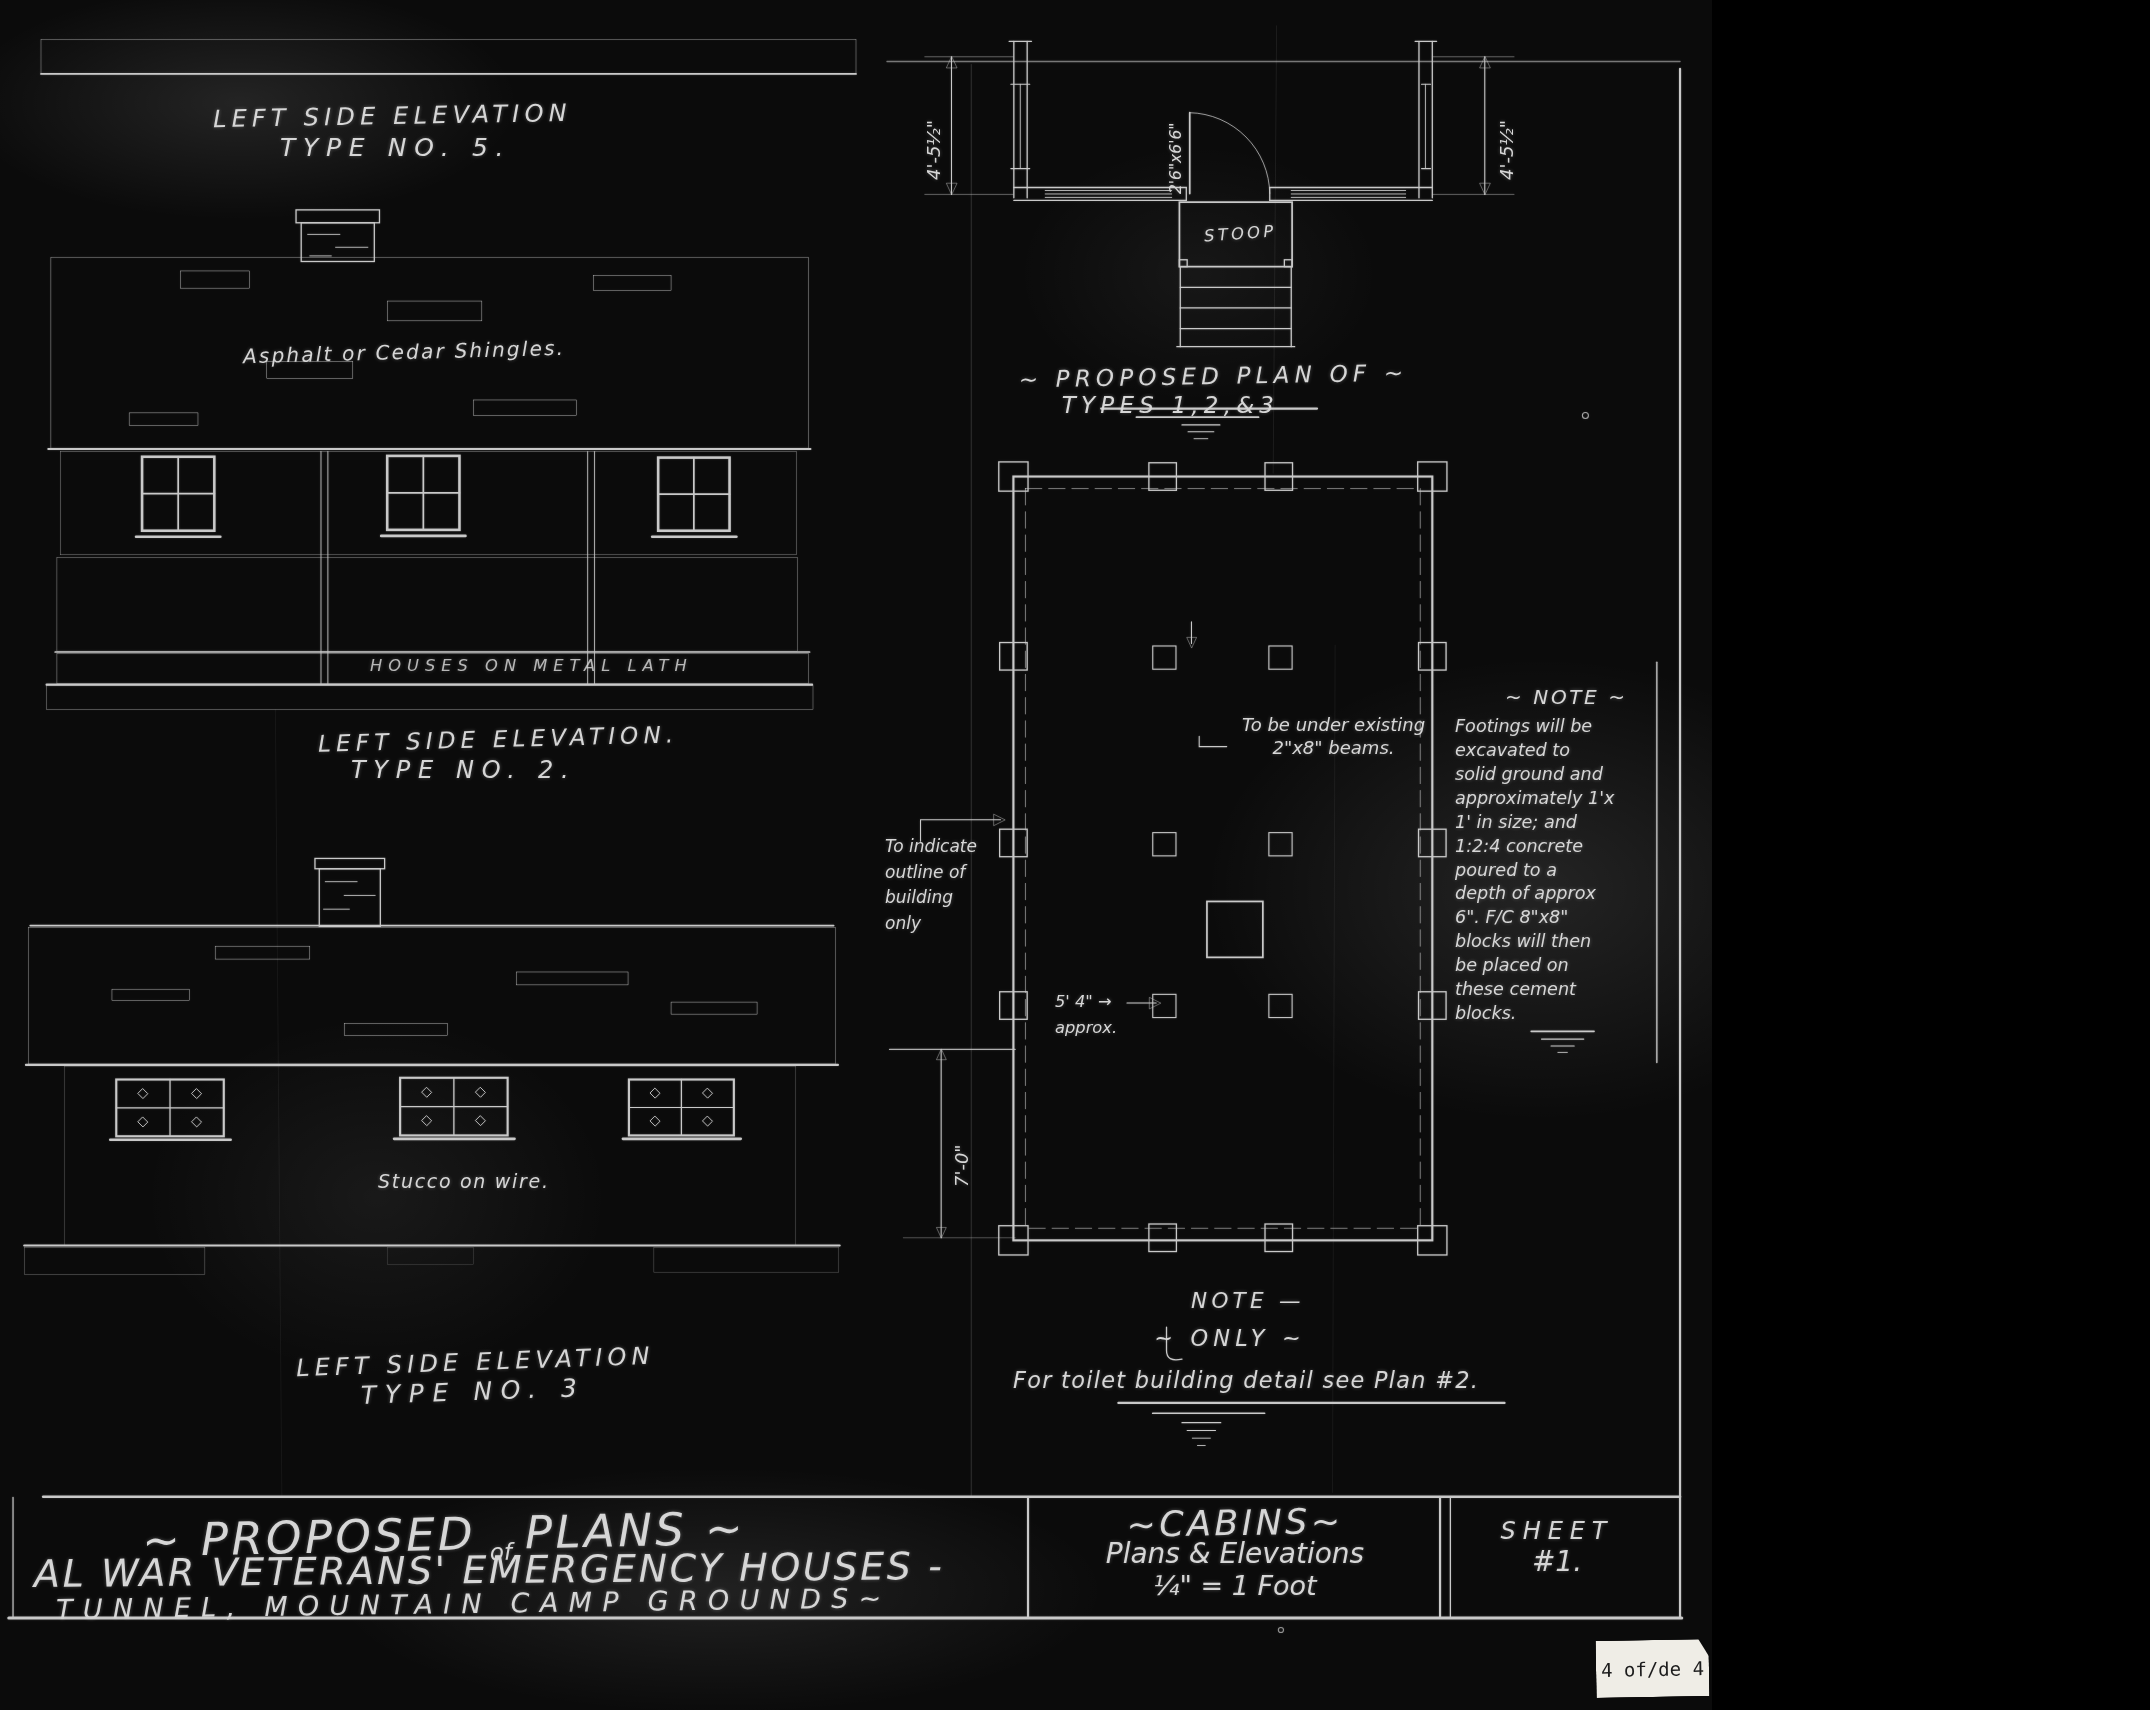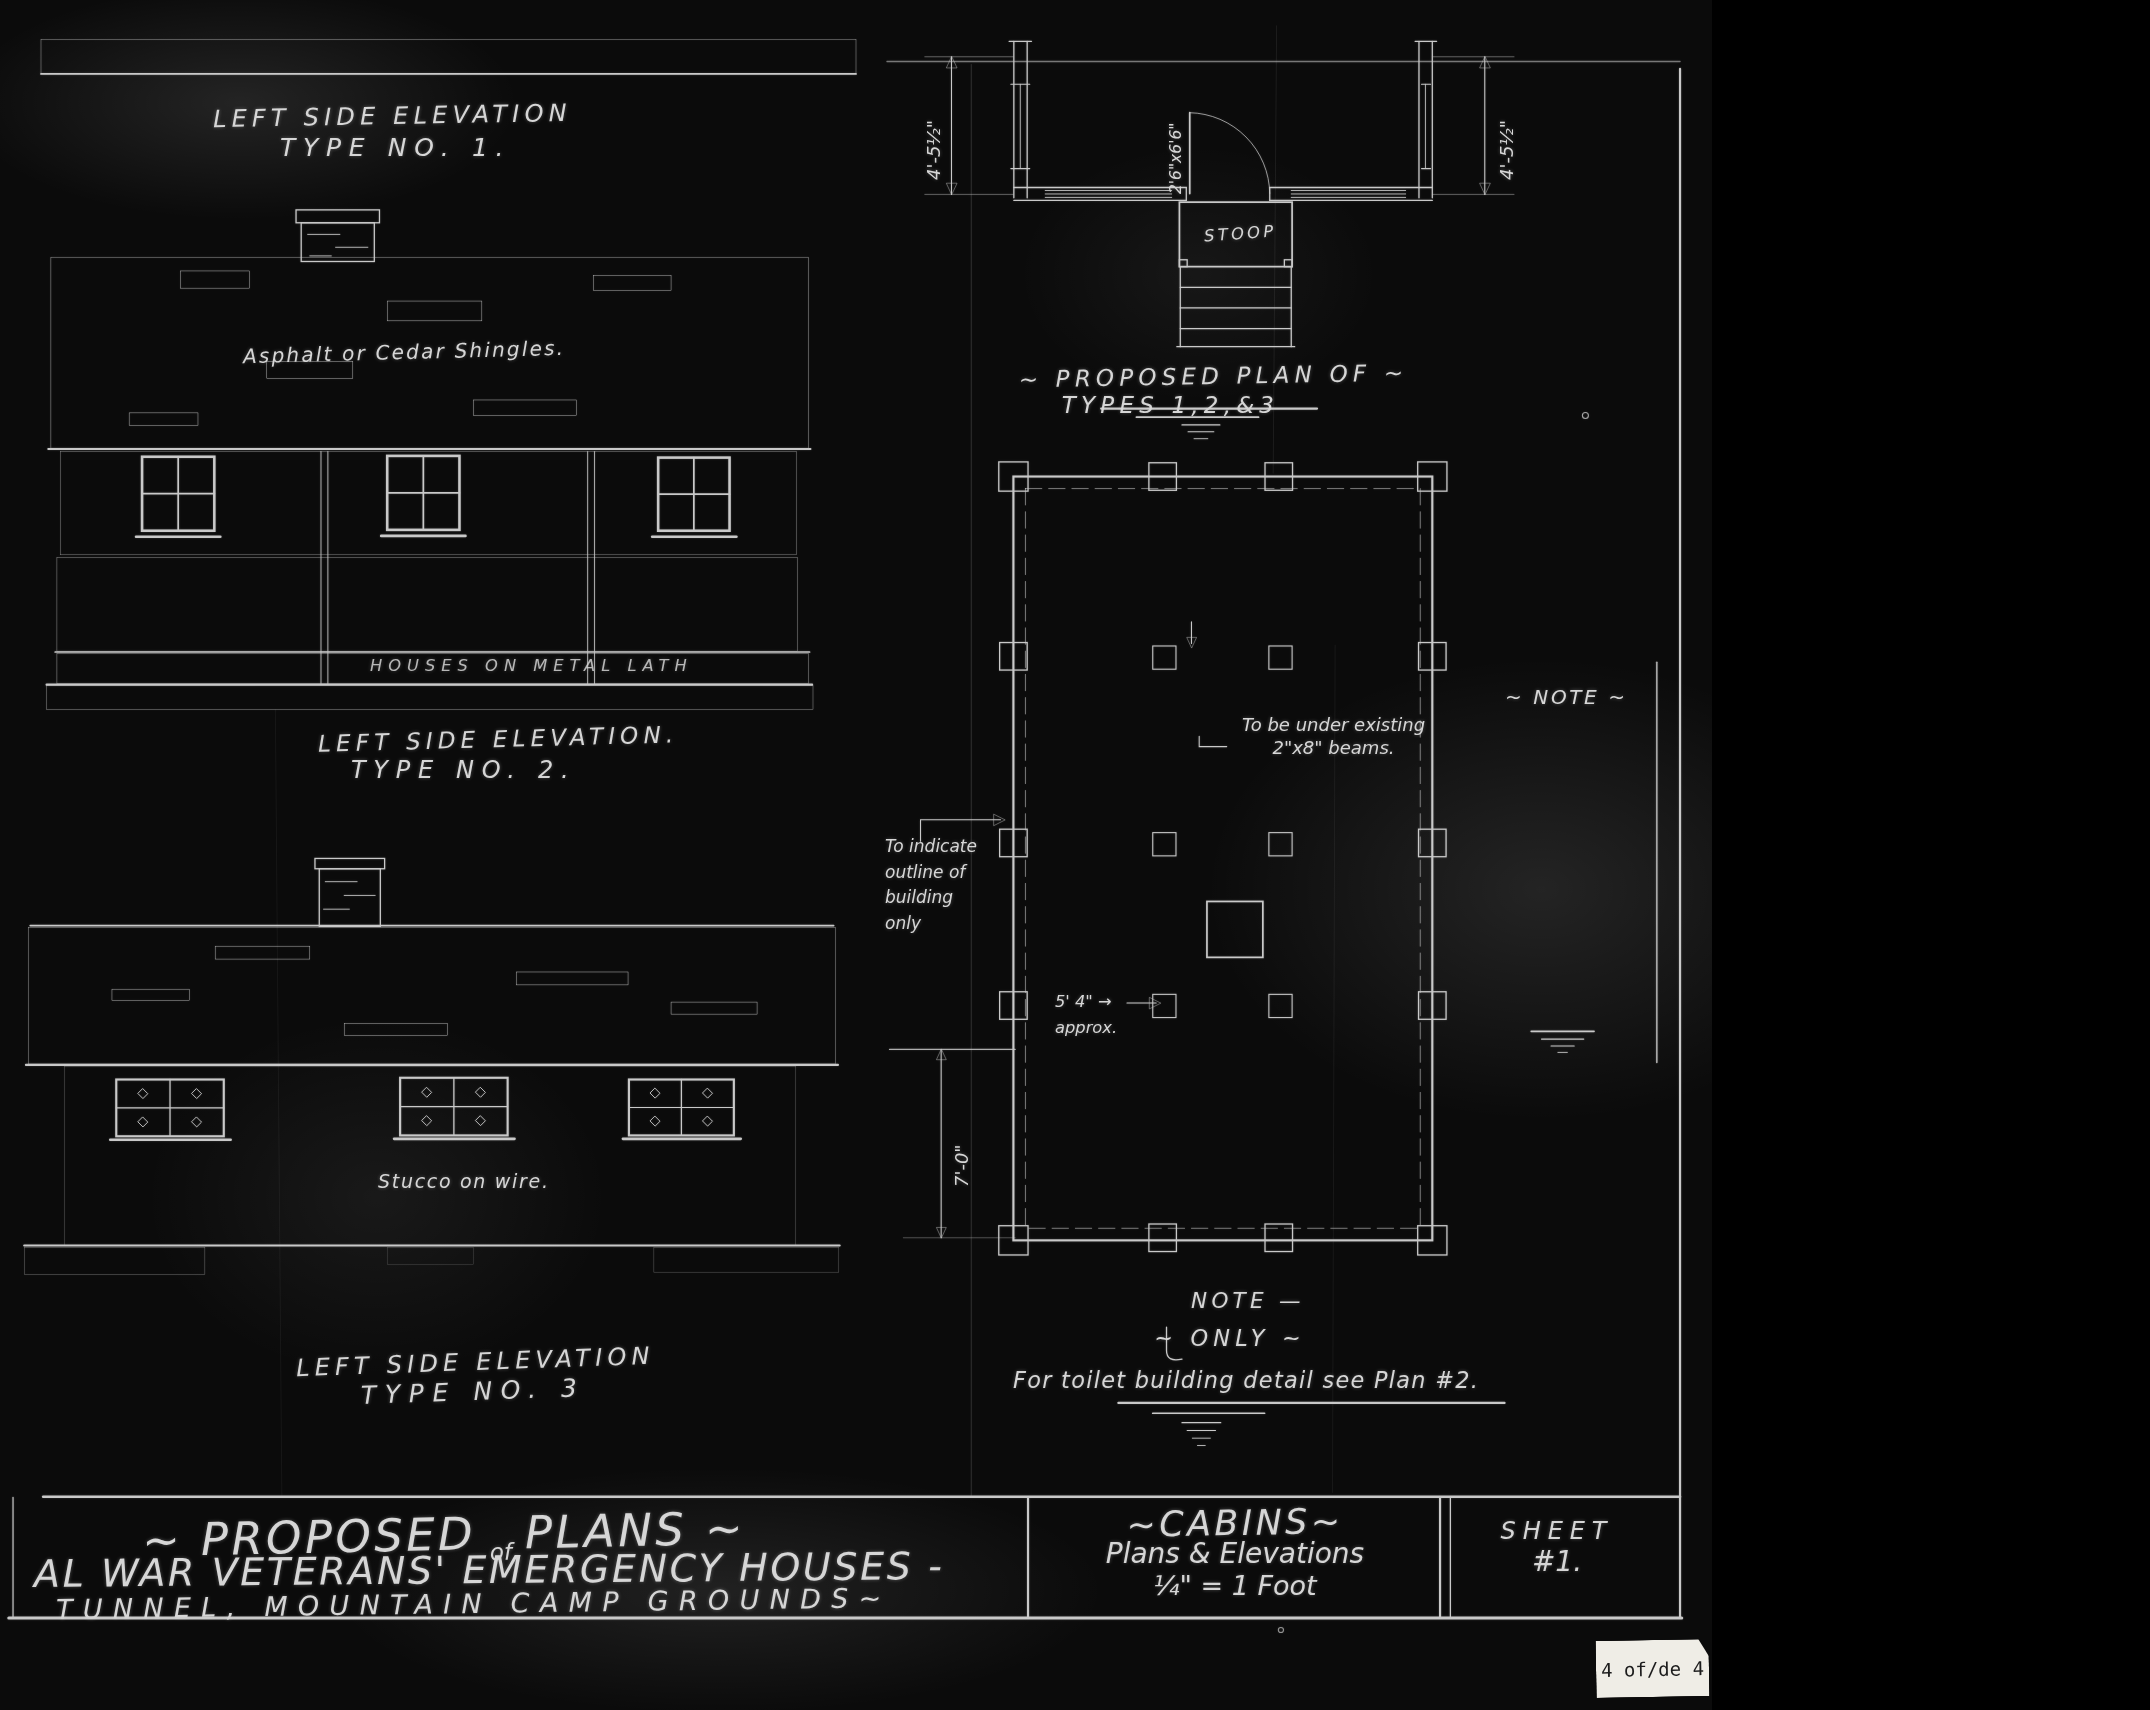--- a/index.html
+++ b/index.html
@@ -278,21 +278,21 @@
     <path class="s3" d="M2712,3086 V3140 Q2712,3168 2748,3160"></path>
     <line class="s5" x1="2600" y1="3262" x2="3498" y2="3262"></line>
     <line class="s4" x1="2680" y1="3286" x2="2940" y2="3286"></line>
     <line class="s3" x1="2748" y1="3308" x2="2838" y2="3308"></line>
     <line class="s25" x1="2760" y1="3326" x2="2826" y2="3326"></line>
     <line class="s2" x1="2772" y1="3344" x2="2814" y2="3344"></line>
     <line class="s2" x1="2784" y1="3361" x2="2802" y2="3361"></line>
   </svg>
 
   <div class="t caps" style="left:213px;top:101px;font-size:24px;transform:rotate(-1deg);">LEFT SIDE ELEVATION</div>
-  <div class="t caps" style="left:280px;top:132px;font-size:25px;letter-spacing:7.7px;">TYPE NO. 1.</div>
+  <div class="t caps" style="left:280px;top:132px;font-size:25px;letter-spacing:7.7px;">TYPE NO. 5.</div>
   <div class="t script" style="left:243px;top:340px;font-size:20px;letter-spacing:2.2px;transform:rotate(-1.5deg);">Asphalt or Cedar Shingles.</div>
   <div class="t caps" style="left:370px;top:656px;font-size:16.3px;letter-spacing:6px;opacity:.85;">HOUSES ON METAL LATH</div>
 
   <div class="t caps" style="left:318px;top:725px;font-size:23px;transform:rotate(-1.5deg);">LEFT SIDE ELEVATION.</div>
   <div class="t caps" style="left:351px;top:755px;font-size:24px;letter-spacing:7.7px;">TYPE NO. 2.</div>
   <div class="t script" style="left:378px;top:1170px;font-size:19px;letter-spacing:1.7px;">Stucco on wire.</div>
 
   <div class="t caps" style="left:296px;top:1347px;font-size:24px;transform:rotate(-2deg);">LEFT SIDE ELEVATION</div>
   <div class="t caps" style="left:361px;top:1376px;font-size:25px;letter-spacing:8.6px;transform:rotate(-2deg);">TYPE NO. 3</div>
 
@@ -306,20 +306,33 @@
   <div class="t script ctr" style="left:1228px;top:714px;width:211px;font-size:18px;">To be under existing
 2"x8" beams.</div>
   <div class="t script" style="left:885px;top:834px;font-size:17px;line-height:1.5;">To indicate
 outline of
 building
 only</div>
   <div class="t script" style="left:1055px;top:989px;font-size:16.3px;line-height:1.6;">5' 4" →
 approx.</div>
   <div class="t script rotl" style="left:951px;top:1187px;font-size:18px;">7'-0"</div>
   <div class="t caps" style="left:1505px;top:685px;font-size:20px;letter-spacing:2.6px;font-style:italic;">~ NOTE ~</div>
+  <div class="t script" style="left:1455px;top:715px;font-size:17.6px;line-height:1.36;">Footings will be
+excavated to
+solid ground and
+approximately 1'x
+1' in size; and
+1:2:4 concrete
+poured to a
+depth of approx
+6". F/C 8"x8"
+blocks will then
+be placed on
+these cement
+blocks.</div>
   <div class="t caps ctr" style="left:1088px;top:1324px;width:284px;font-size:22.4px;">~ ONLY ~</div>
 
   <div class="t caps" style="left:1191px;top:1288px;font-size:21.5px;letter-spacing:4.3px;">NOTE —</div>
   <div class="t script" style="left:1013px;top:1366px;font-size:22.4px;letter-spacing:1.3px;">For toilet building detail see Plan #2.</div>
 
   <div class="t" style="left:142px;top:1507px;transform:rotate(-1.2deg);white-space:nowrap;">
     <span class="caps" style="font-size:45px;letter-spacing:3.4px;">~ PROPOSED</span>
     <span class="script" style="font-size:23px;position:relative;top:11.2px;margin:0 11.2px;">of</span>
     <span class="caps" style="font-size:45px;letter-spacing:3.4px;">PLANS ~</span>
   </div>

